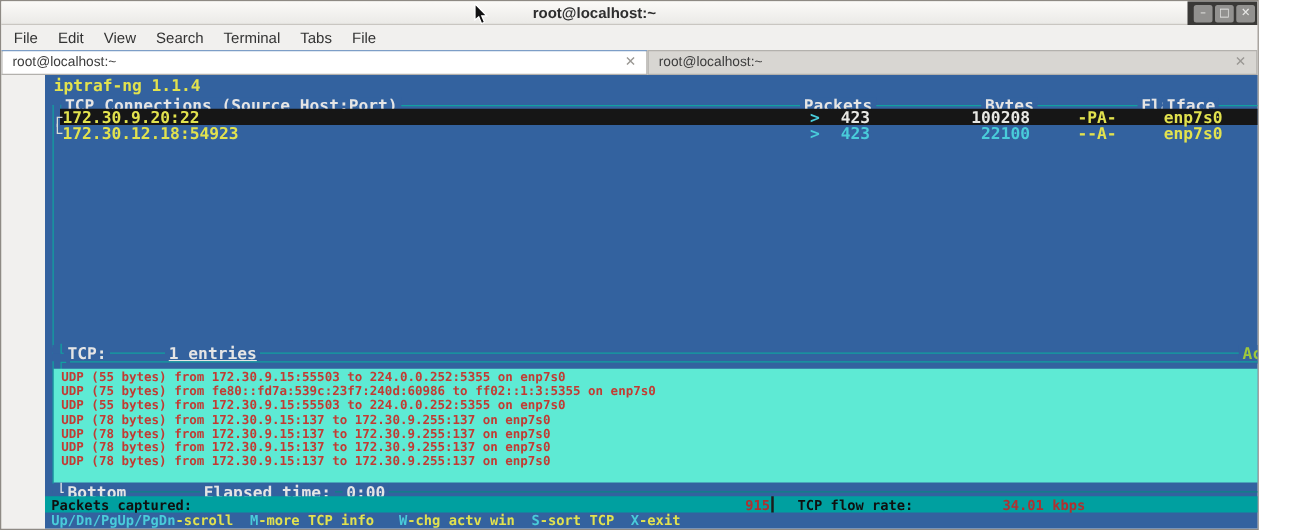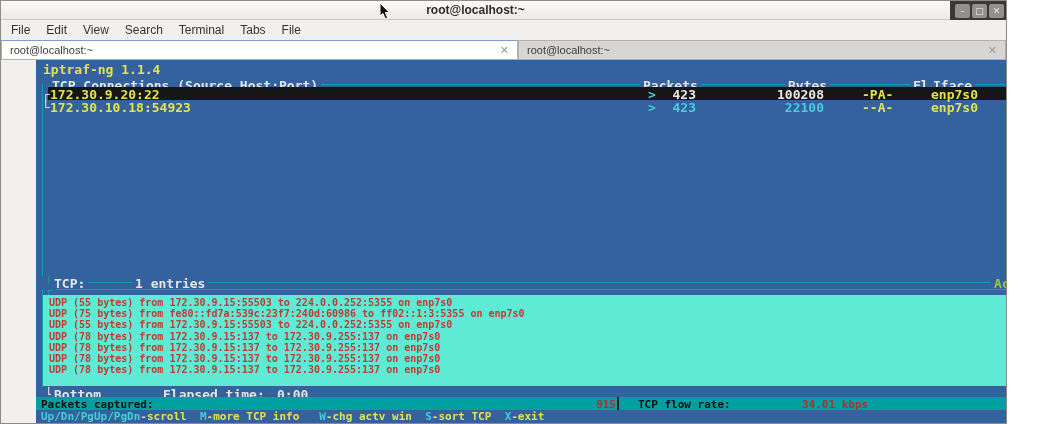--- a/index.html
+++ b/index.html
@@ -163,21 +163,21 @@
       <span class="c-src yellow">172.30.9.20:22</span>
       <span class="c-arrow cyan">&gt;</span>
       <span class="c-pkts white">423</span>
       <span class="c-bytes white">100208</span>
       <span class="c-flag yellow">-PA-</span>
       <span class="c-iface yellow">enp7s0</span>
     </div>
 
     <div class="trow" style="top:40px;">
       <span class="c-brk">└</span>
-      <span class="c-src yellow">172.30.10.18:54923</span>
+      <span class="c-src yellow">172.30.12.18:54923</span>
       <span class="c-arrow cyan">&gt;</span>
       <span class="c-pkts cyan">423</span>
       <span class="c-bytes cyan">22100</span>
       <span class="c-flag yellow">--A-</span>
       <span class="c-iface yellow">enp7s0</span>
     </div>
 
     <div class="brow" style="top:216px;">
       <div class="hline" style="left:0; right:0; top:6px;"></div>
       <span class="lbl teal" style="left:0;">└</span>

